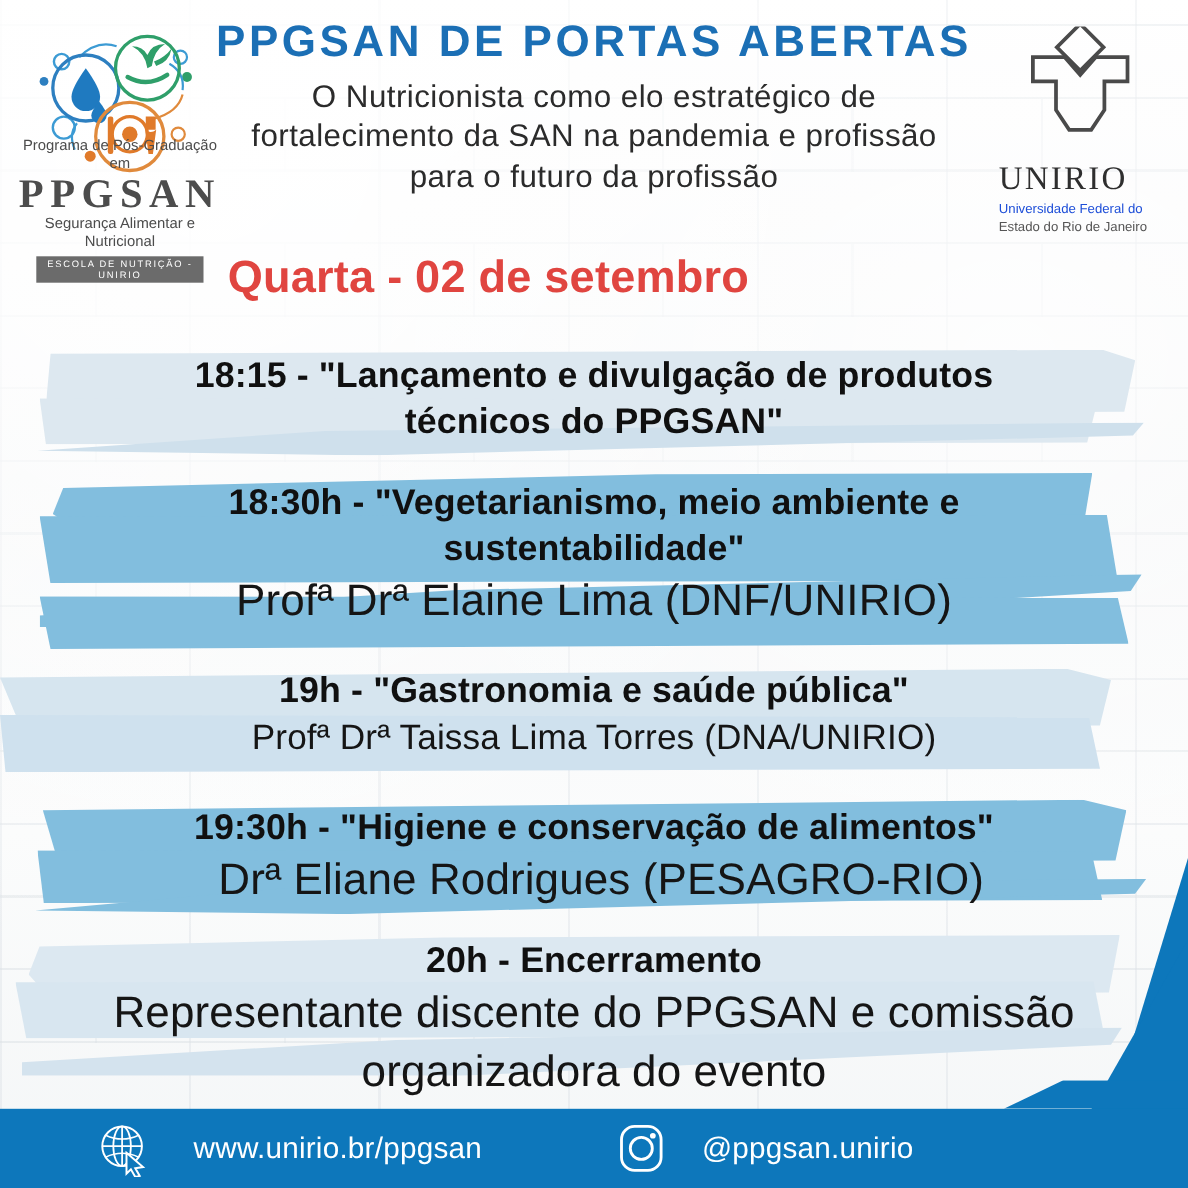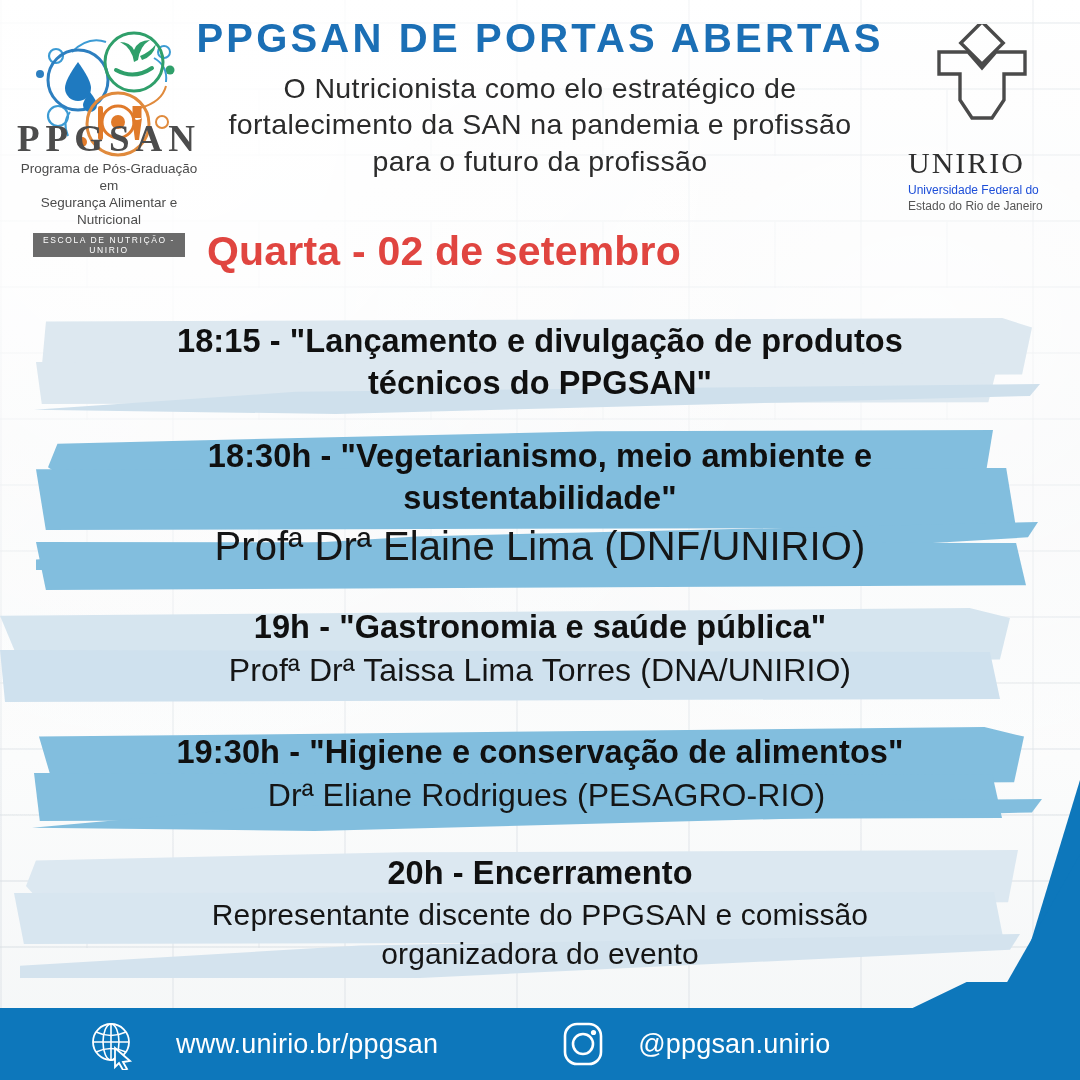--- a/index.html
+++ b/index.html
@@ -153,32 +153,32 @@
 
   
   #b4{height:125px;}
   #b4 .s1{left:34px;top:10px;width:990px;height:60px;background:#82bede;
     clip-path:polygon(0.5% 16%,96% 0%,100% 16%,99% 92%,2% 100%);}
   #b4 .s2{left:34px;top:56px;width:968px;height:48px;background:#82bede;
     clip-path:polygon(0% 0%,99% 3%,100% 94%,0.6% 100%);}
   #b4 .s3{left:32px;top:82px;width:1010px;height:32px;background:#82bede;
     clip-path:polygon(0% 90%,24% 22%,100% 0%,99% 42%,28% 100%);}
   #b4 .block-text{padding-top:14px;font-size:32.5px;line-height:1.32;}
-  #b4 .line-plain{font-size:32px;margin-left:13px;}
+  #b4 .line-plain{font-size:40px;margin-left:13px;}
 
   
   #b5{height:160px;}
   #b5 .s1{left:26px;top:8px;width:992px;height:58px;background:#dce8f1;
     clip-path:polygon(1% 18%,38% 4%,100% 0%,99% 90%,2% 100%,0% 62%);}
   #b5 .s2{left:14px;top:50px;width:990px;height:52px;background:#d8e6f0;
     clip-path:polygon(0% 2%,99% 0%,100% 96%,1% 100%);}
   #b5 .s3{left:20px;top:92px;width:1000px;height:44px;background:#d4e3ee;
     clip-path:polygon(0% 72%,34% 26%,100% 0%,99% 36%,40% 100%,0% 100%);}
   #b5 .block-text{padding-top:10px;font-size:32.5px;line-height:1.32;}
-  #b5 .line-plain{font-size:30px;}
+  #b5 .line-plain{font-size:40px;}
 </style>
 </head>
 <body>
 
 <div id="poster">
 
   <div class="bg-base"></div>
   <div class="bricks"></div>
   <div class="bricks2"></div>
   <div class="bg-sheen"></div>
@@ -211,22 +211,22 @@
       <path d="M126 44 q10 -4 16 -12 q-2 12 -14 16z" fill="#2f9f6a"></path>
 
       <circle cx="104" cy="112" r="31" fill="none" stroke="#e08a3c" stroke-width="3"></circle>
       <circle cx="104" cy="110" r="16" fill="none" stroke="#e07a2a" stroke-width="3"></circle>
       <circle cx="104" cy="110" r="7" fill="#e07a2a"></circle>
       <rect x="84" y="94" width="5" height="34" rx="2" fill="#e07a2a"></rect>
       <path d="M120 94 v12 M126 94 v12 M123 94 v12" stroke="#e07a2a" stroke-width="3"></path>
       <path d="M118 106 q5 4 10 0 l-3 22 h-4z" fill="#e07a2a"></path>
     </svg>
     <div style="position:absolute;left:0;top:108px;width:190px;text-align:center;">
+      <div style="font-size:13.5px;color:#4c4c4c;margin-top:4px;line-height:1.25">Programa de Pós-Graduação em</div>
       <div style="font-family:'Liberation Serif',serif;font-size:37px;font-weight:bold;color:#4c4c4c;letter-spacing:6px;line-height:1">PPGSAN</div>
-      <div style="font-size:13.5px;color:#4c4c4c;margin-top:4px;line-height:1.25">Programa de Pós-Graduação em</div>
       <div style="font-size:13.5px;color:#4c4c4c;line-height:1.25">Segurança Alimentar e Nutricional</div>
       <div style="margin:4px auto 0;width:152px;background:#6b6b6b;color:#fff;font-size:8.5px;letter-spacing:1.6px;padding:2px 0">ESCOLA DE NUTRIÇÃO - UNIRIO</div>
     </div>
   </div>
 
   <div class="logo-unirio">
     <svg class="icon-svg" width="150" height="110" viewBox="0 0 150 110">
       <rect x="59" y="4" width="30" height="30" transform="rotate(45 74 19)" fill="none" stroke="#4a4a4a" stroke-width="3.4"></rect>
       <path d="M31 28 H60 L74 44 L88 28 H117 V50 H96 V76 L84 94 H64 L52 76 V50 H31 Z" fill="none" stroke="#4a4a4a" stroke-width="3.4" stroke-linejoin="miter"></path>
     </svg>

